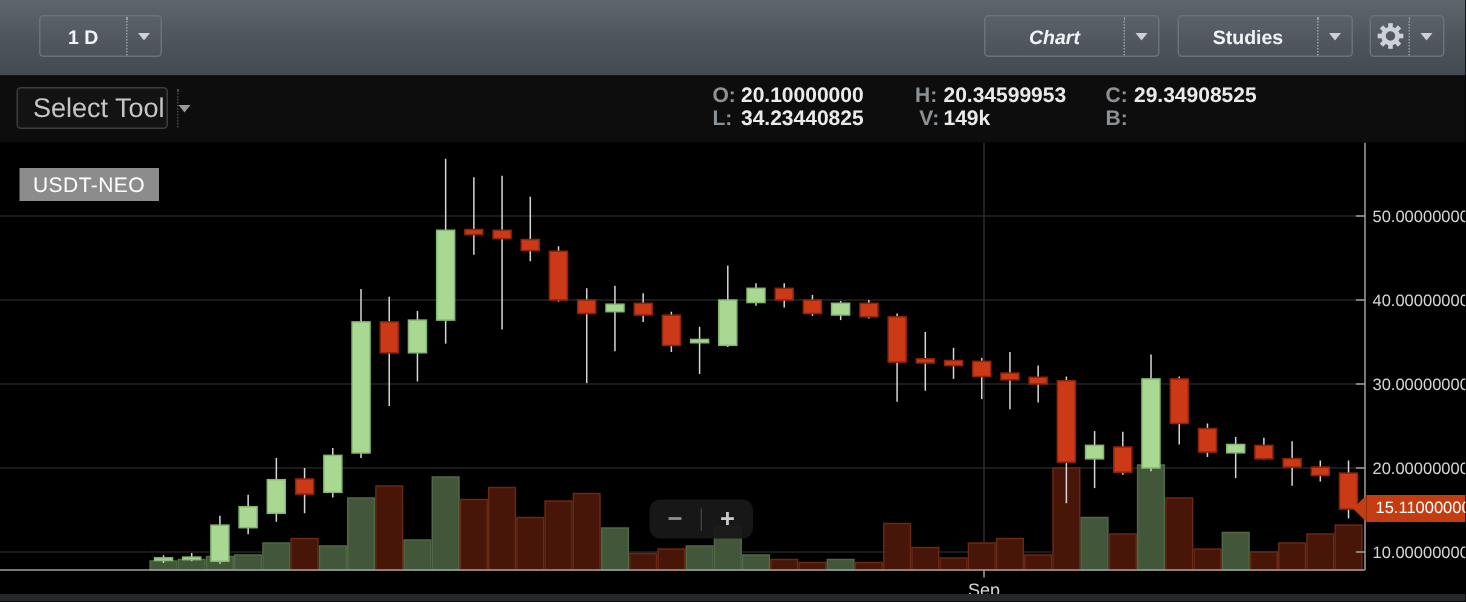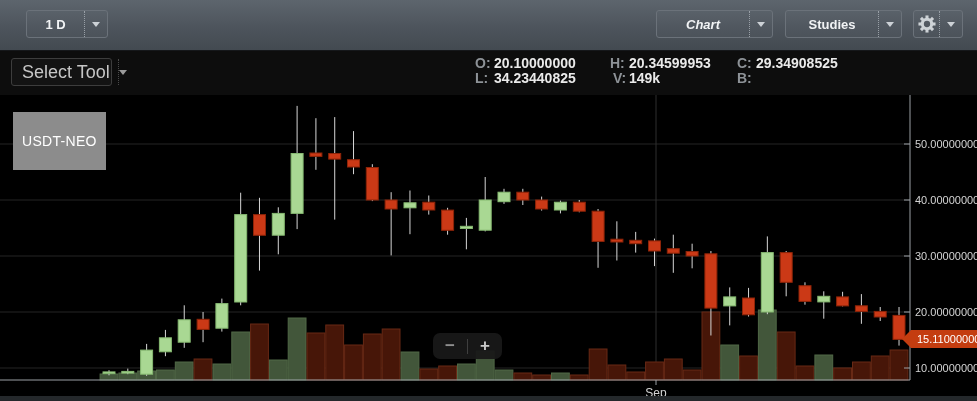--- a/index.html
+++ b/index.html
@@ -34,21 +34,21 @@
   .select-tool .caret{border-top-color:#9a9a9a;}
   .ohlc-cell{position:absolute;font-size:14px;line-height:13px;white-space:nowrap;font-weight:bold;}
   .olabel{display:inline-block;width:19px;color:#8d9297;}
   .oval{color:#eaeaea;}
 
   
   .chart-area{position:absolute;left:0;top:95px;width:977px;height:306px;background:#000;}
   #chart-svg{position:absolute;left:0;top:0;}
   #chart-svg text{font-family:"Liberation Sans",sans-serif;}
   .symbol-badge{position:absolute;left:13px;top:17px;background:#8c8c8c;color:#fff;
-    font-size:14px;padding:21px 9px;letter-spacing:0.3px;}
+    font-size:14px;padding:3px 9px;letter-spacing:0.3px;}
   .zoom-ctl{position:absolute;left:433px;top:238px;width:69px;height:26px;background:rgba(24,24,24,0.94);
     border-radius:7px;display:flex;align-items:center;}
   .zbtn{flex:1;text-align:center;font-size:17px;line-height:26px;cursor:pointer;font-weight:bold;}
   .zminus{color:#8f8f8f;}
   .zplus{color:#c9c9c9;}
   .zdiv{width:1px;height:15px;background:#3f3f3f;}
   .price-badge{position:absolute;left:911px;top:235px;width:66px;height:18px;background:#c43d10;
     color:#fff;font-size:11px;line-height:18px;padding-left:6px;box-sizing:border-box;white-space:nowrap;}
   .price-badge::before{content:"";position:absolute;left:-9px;top:0;width:0;height:0;
     border-top:9px solid transparent;border-bottom:9px solid transparent;border-right:9px solid #c43d10;}

